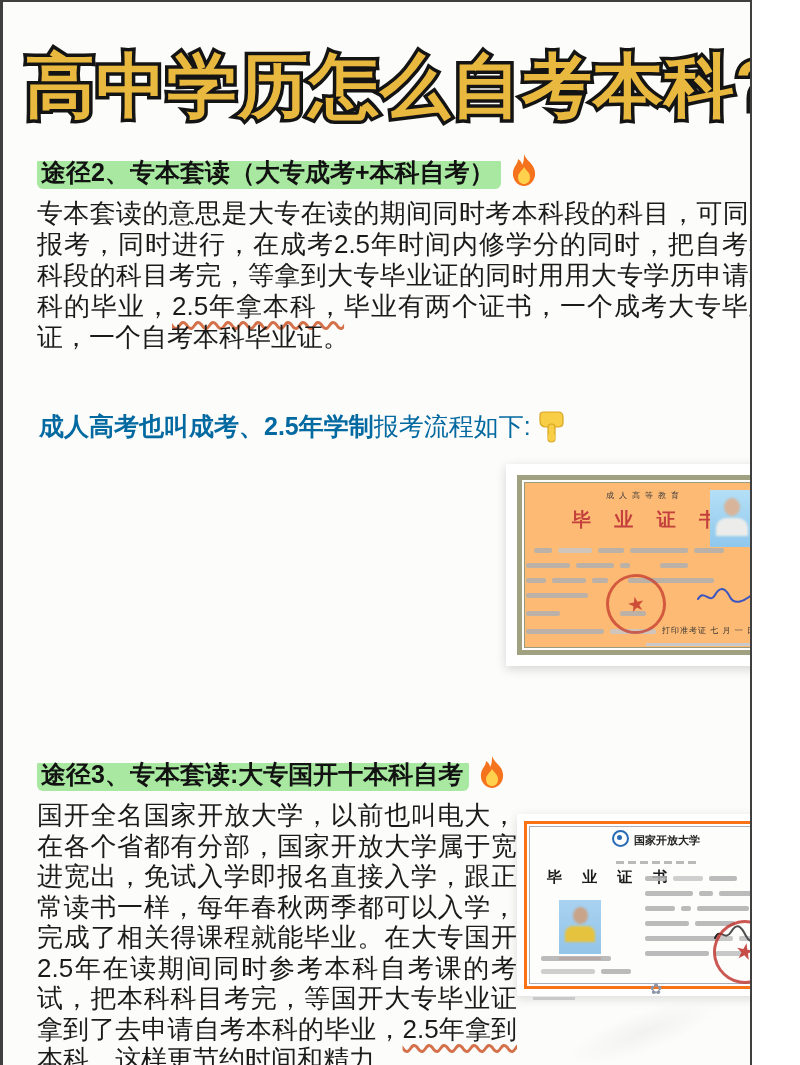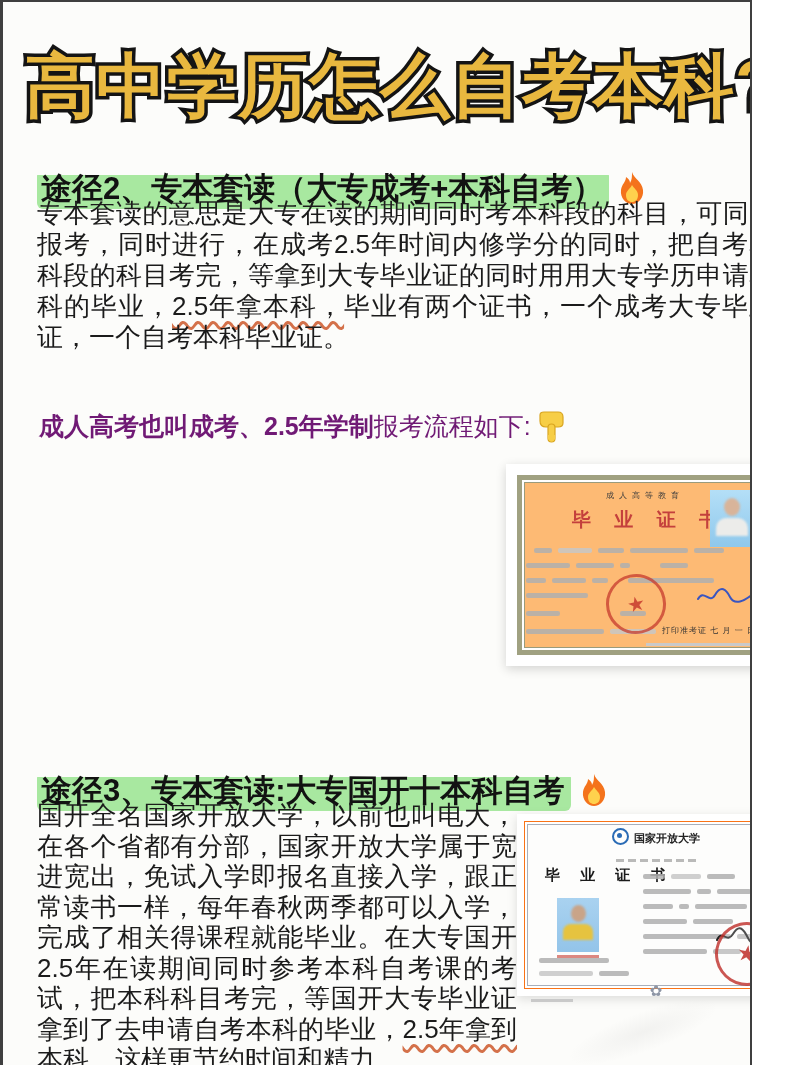--- a/index.html
+++ b/index.html
@@ -10,32 +10,32 @@
     font-family:"Liberation Sans","DejaVu Sans",sans-serif;color:#1c1c1c;
   }
   
   .title{
     position:absolute;top:36px;left:22px;width:756px;margin:0;
     font-size:70px;line-height:96px;font-weight:900;letter-spacing:1px;
     color:#E9B83F;-webkit-text-stroke:7px #141414;paint-order:stroke fill;
     white-space:nowrap;
   }
   
-  .sec-heading{position:absolute;left:34px;font-size:31px;font-weight:800;color:#121212;line-height:40px;margin-top:17px;}
+  .sec-heading{position:absolute;left:34px;font-size:25px;font-weight:800;color:#121212;line-height:40px;}
   .hl{background:linear-gradient(180deg,rgba(168,232,160,0) 12%, #A8E8A0 12%);
       border-radius:6px;padding:1px 6px 3px 4px;}
   .flame{display:inline-block;vertical-align:-6px;margin-left:8px;}
   
   .para{position:absolute;left:34px;font-size:26px;line-height:31px;color:#1b1b1b;margin:0;
         text-align:justify;}
   .wavy{text-decoration-line:underline;text-decoration-style:wavy;
         text-decoration-color:#D4714A;text-decoration-thickness:2.5px;text-underline-offset:6px;}
   .note-label{color:#D43B33;font-weight:700;}
   
-  .process-heading{position:absolute;left:36px;top:408px;font-size:25px;color:#701a75;margin:0;}
+  .process-heading{position:absolute;left:36px;top:408px;font-size:25px;color:#0369a1;margin:0;}
   .process-heading b{font-weight:800;}
   .finger{display:inline-block;vertical-align:-10px;margin-left:6px;}
   .steps{position:absolute;left:36px;top:452px;margin:0;padding:0;list-style:none;
          font-size:23.5px;line-height:30px;color:#1b1b1b;}
   
   .cert1{position:absolute;left:503px;top:462px;width:278px;height:202px;background:#fff;
          box-shadow:0 3px 10px rgba(0,0,0,.16);}
   .c1-frame{position:absolute;inset:11px;background:#fdba74;
             border:5px solid #A0A181;
             box-shadow:inset 0 0 0 2px #fff, inset 0 0 0 3px #9A9B7C;}
@@ -52,21 +52,21 @@
            border:3px solid rgba(198,58,46,.75);transform:rotate(-12deg);
            display:flex;align-items:center;justify-content:center;}
   .c1-seal .star{color:rgba(198,58,46,.85);font-size:20px;}
   .c1-sign{position:absolute;right:10px;bottom:44px;}
   .c1-date{position:absolute;right:12px;bottom:14px;font-size:8px;letter-spacing:1px;color:#333;}
   .c1-fine{position:absolute;right:12px;bottom:4px;width:110px;height:3px;background:#C9C9C9;}
   
   .cert2{position:absolute;left:514px;top:812px;width:278px;height:182px;background:#fff;
          box-shadow:0 3px 10px rgba(0,0,0,.13);}
   .c2-frame{position:absolute;inset:7px;background:#FDFDFC;
-            border:1px solid #f97316;
+            border:3px solid #f97316;
             box-shadow:inset 0 0 0 2px #fff, inset 0 0 0 3px #A8AFBA;}
   .c2-top{position:absolute;top:6px;left:0;right:0;text-align:center;font-size:11px;font-weight:700;color:#222;}
   .c2-logo{display:inline-block;width:13px;height:13px;border:2px solid #2A6BB5;border-radius:50%;
            vertical-align:-3px;margin-right:5px;position:relative;}
   .c2-logo::after{content:"";position:absolute;left:3px;top:3px;width:5px;height:5px;border-radius:50%;background:#2A6BB5;}
   .c2-subline{position:absolute;top:26px;left:0;right:0;text-align:center;}
   .c2-subline span{display:inline-block;width:8px;height:3px;background:#9c9c9c;margin:0 2px;opacity:.7;}
   .c2-title{position:absolute;left:20px;top:44px;font-size:15px;font-weight:700;letter-spacing:8px;color:#1a1a1a;}
   .c2-photo{position:absolute;left:32px;top:76px;width:42px;height:54px;
             background:linear-gradient(180deg,#A9D2F0,#93C4E9);overflow:hidden;}

